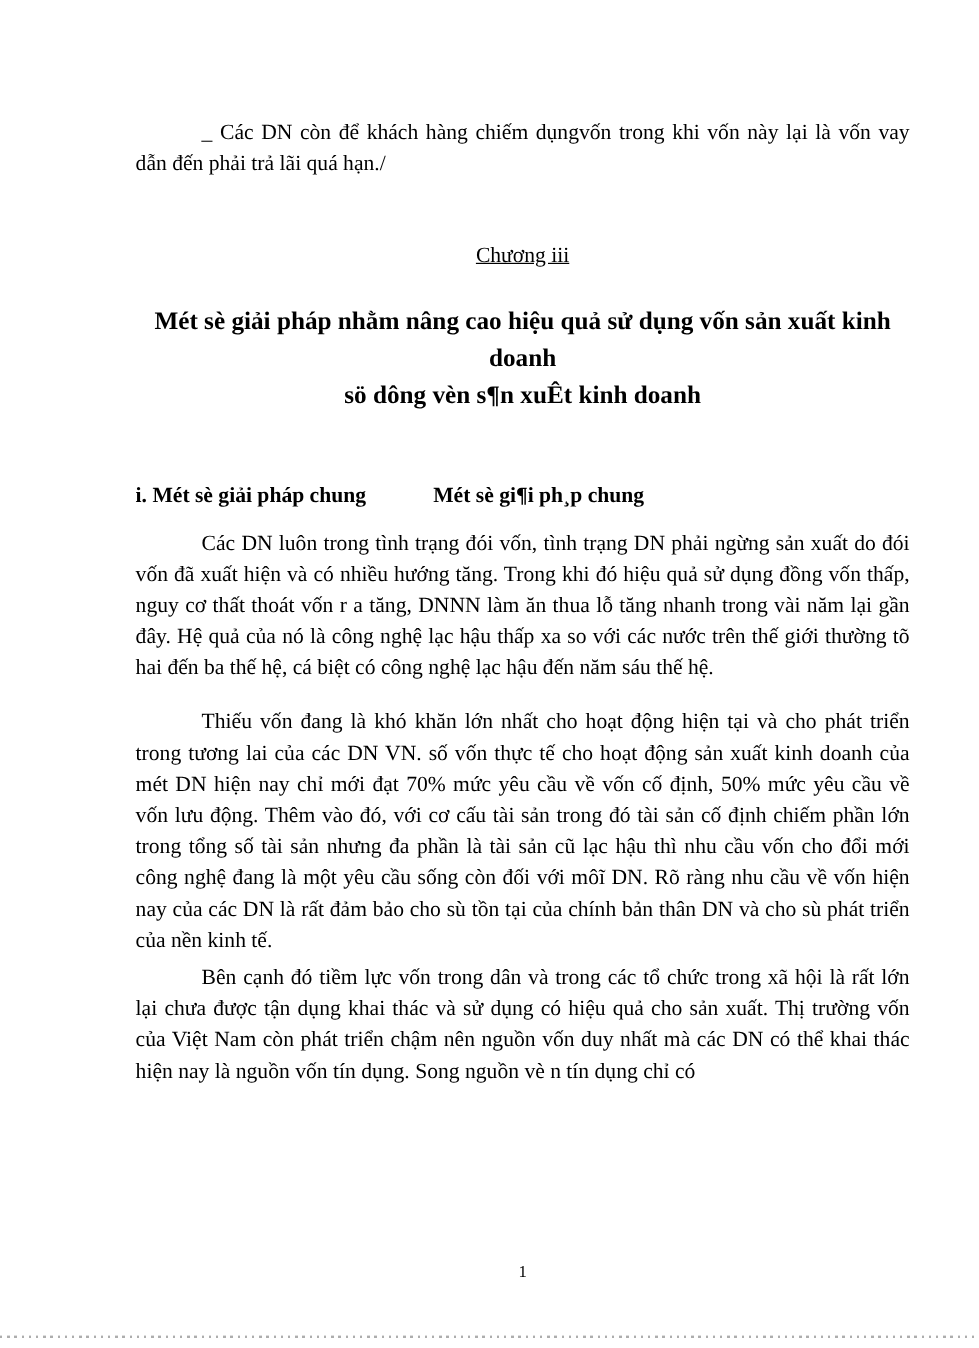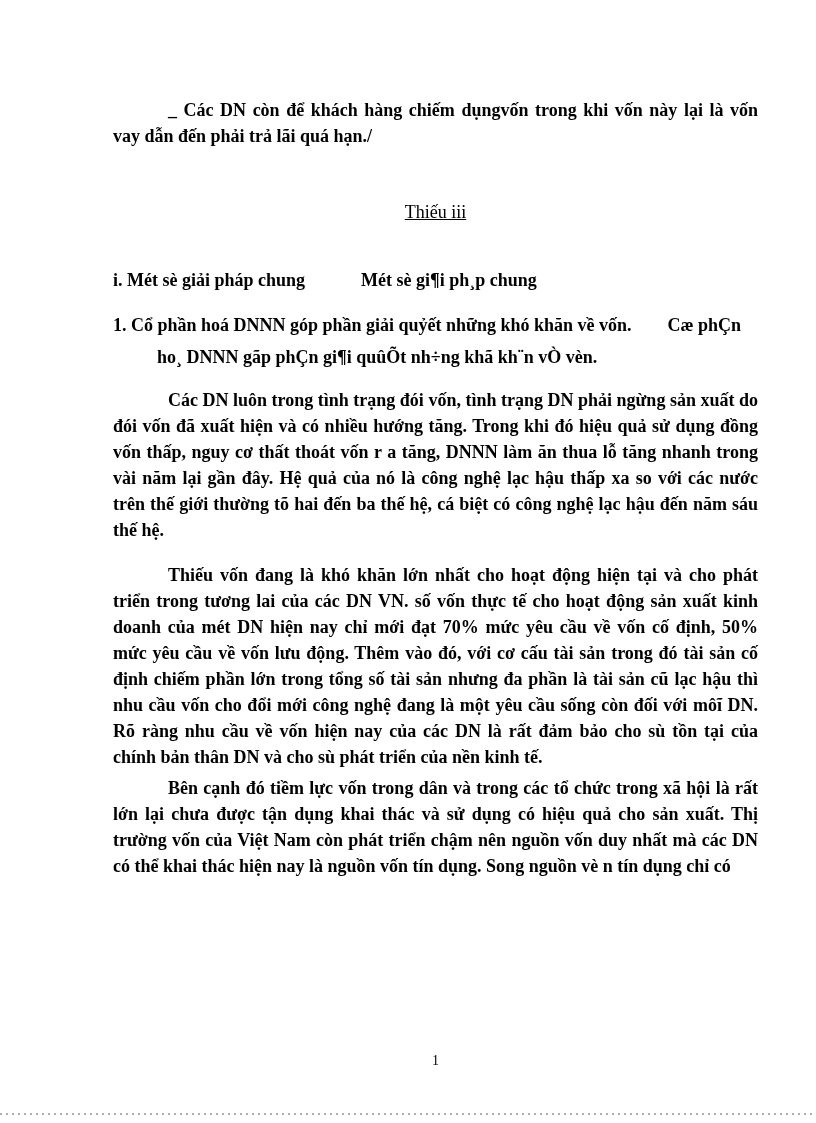--- a/index.html
+++ b/index.html
@@ -17,21 +17,21 @@
     left: 113px;
     top: 0;
     width: 645px;
   }
   .body-text {
     font-size: 18px;
     line-height: 26px;
     text-align: justify;
     margin: 0;
   }
-  .indent { text-indent: 55px; font-weight: bold; }
+  .indent { text-indent: 55px; }
   .intro { margin-top: 97px; }
   .chapter-label {
     margin: 50px 0 0 0;
     text-align: center;
     font-size: 18px;
     line-height: 26px;
   }
   .chapter-label .underlined {
     text-decoration: underline;
   }
@@ -42,21 +42,21 @@
     line-height: 31px;
     text-align: center;
   }
   .section-heading {
     font-weight: bold;
     font-size: 18px;
     line-height: 26px;
     margin: 0;
     text-align: left;
   }
-  .heading-i { margin-top: 42px; }
+  .heading-i { margin-top: 54px; }
   .heading-1 {
     margin-top: 16px;
     line-height: 32px;
     padding-left: 44px;
     text-indent: -44px;
   }
   .hgap-56 { display: inline-block; width: 56px; }
   .hgap-36 { display: inline-block; width: 36px; }
   .p1 { margin-top: 14px; }
   .p2 { margin-top: 19px; }
@@ -80,28 +80,29 @@
   }
 </style>
 </head>
 <body>
 
 <div class="page">
   <div class="content">
 
     <p class="body-text indent intro">_ Các DN còn để khách hàng chiếm dụngvốn trong khi vốn này lại là vốn vay dẫn đến phải trả lãi quá hạn./</p>
 
-    <p class="chapter-label"><span class="underlined">Thiếu iii</span></p>
+    <p class="chapter-label"><span class="underlined">Chương iii</span></p>
 
     <div class="doc-title">
+      <div>Mét sè giải pháp nhằm nâng cao hiệu quả sử dụng vốn sản xuất kinh doanh</div>
+      <div>sö dông vèn s¶n xuÊt kinh doanh</div>
     </div>
 
     <p class="section-heading heading-i"><span>i. Mét sè giải pháp chung</span><span class="hgap-56"></span><span>Mét sè gi¶i ph¸p chung</span></p>
 
-    <p class="section-heading heading-1"><span>1. Cổ phần hoá DNNN góp phần giải quỷết những khó khăn về vốn.</span><span class="hgap-36"></span><span>Cæ phÇn ho¸ DNNN gãp phÇn gi¶i quûÕt nh÷ng khã kh¨n vÒ vèn.</span></p>
 
     <p class="body-text indent p1">Các DN luôn trong tình trạng đói vốn, tình trạng DN phải ngừng sản xuất do đói vốn đã xuất hiện và có nhiều hướng tăng. Trong khi đó hiệu quả sử dụng đồng vốn thấp, nguy cơ thất thoát vốn r a tăng, DNNN làm ăn thua lỗ tăng nhanh trong vài năm lại gần đây. Hệ quả của nó là công nghệ lạc hậu thấp xa so với các nước trên thế giới thường tõ hai đến ba thế hệ, cá biệt có công nghệ lạc hậu đến năm sáu thế hệ.</p>
 
     <p class="body-text indent p2">Thiếu vốn đang là khó khăn lớn nhất cho hoạt động hiện tại và cho phát triển trong tương lai của các DN VN. số vốn thực tế cho hoạt động sản xuất kinh doanh của mét DN hiện nay chỉ mới đạt 70% mức yêu cầu về vốn cố định, 50% mức yêu cầu về vốn lưu động. Thêm vào đó, với cơ cấu tài sản trong đó tài sản cố định chiếm phần lớn trong tổng số tài sản nhưng đa phần là tài sản cũ lạc hậu thì nhu cầu vốn cho đổi mới công nghệ đang là một yêu cầu sống còn đối với môĩ DN. Rõ ràng nhu cầu về vốn hiện nay của các DN là rất đảm bảo cho sù tồn tại của chính bản thân DN và cho sù phát triển của nền kinh tế.</p>
 
     <p class="body-text indent p3">Bên cạnh đó tiềm lực vốn trong dân và trong các tổ chức trong xã hội là rất lớn lại chưa được tận dụng khai thác và sử dụng có hiệu quả cho sản xuất. Thị trường vốn của Việt Nam còn phát triển chậm nên nguồn vốn duy nhất mà các DN có thể khai thác hiện nay là nguồn vốn tín dụng. Song nguồn vè n tín dụng chỉ có</p>
 
   </div>
 
   <div class="page-number">1</div>

